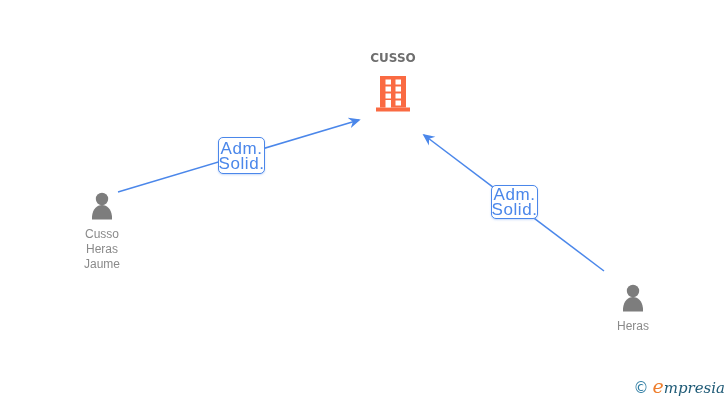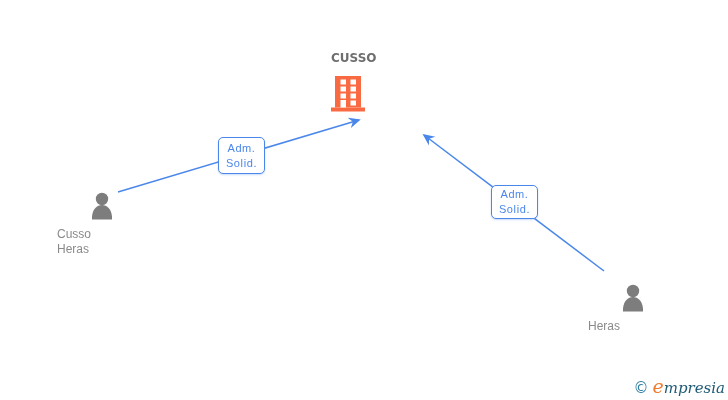--- a/index.html
+++ b/index.html
@@ -5,28 +5,28 @@
   html,body { margin:0; padding:0; background:#fff; }
   .canvas {
     position:relative; width:728px; height:400px; background:#ffffff;
     font-family:"Liberation Sans", sans-serif; overflow:hidden;
   }
   .edges-layer { position:absolute; left:0; top:0; width:728px; height:400px; z-index:1; }
 
   .edge-label {
     position:absolute; z-index:3; background:#ffffff;
     border:1.5px solid #4b87ea; border-radius:5px;
-    color:#4b87ea; font-size:11px; letter-spacing:0.6px;
+    color:#4b87ea; font-size:17px; letter-spacing:0.6px;
     display:flex; flex-direction:column; align-items:center; justify-content:center;
     line-height:15px; box-shadow:0 1px 2px rgba(75,135,234,0.30);
   }
   .edge-label-1 { left:218px; top:137px; width:45px; height:35px; }
   .edge-label-2 { left:491px; top:185px; width:45px; height:32px; }
 
-  .node { position:absolute; z-index:2; }
+  .node { position:absolute; z-index:2; text-align:center; }
 
   .company-node { left:331px; top:51px; width:124px; }
   .company-title {
     font-family:"DejaVu Sans","Liberation Sans",sans-serif;
     font-weight:bold; font-size:12px; line-height:15px; color:#6e6e6e;
   }
   .company-icon { margin-top:10px; }
 
   .person-node { width:90px; }
   .person-node-1 { left:57px; top:192px; }
@@ -94,20 +94,21 @@
   </div>
 
   <div class="node person-node person-node-1">
     <svg class="person-icon" width="32" height="30" viewBox="0 0 32 30">
       <circle cx="16" cy="7" r="6.2" fill="#7d7d7d"></circle>
       <path d="M16,13 C10.8,13 6.8,17 6,24.5 L6,27.5 L26,27.5 L26,24.5 C25.2,17 21.2,13 16,13 Z" fill="#7d7d7d"></path>
     </svg>
     <div class="person-name">
       <div>Cusso</div>
       <div>Heras</div>
+      <div>Jaume</div>
     </div>
   </div>
 
   <div class="node person-node person-node-2">
     <svg class="person-icon" width="32" height="30" viewBox="0 0 32 30">
       <circle cx="16" cy="7" r="6.2" fill="#7d7d7d"></circle>
       <path d="M16,13 C10.8,13 6.8,17 6,24.5 L6,27.5 L26,27.5 L26,24.5 C25.2,17 21.2,13 16,13 Z" fill="#7d7d7d"></path>
     </svg>
     <div class="person-name">
       <div>Heras</div>

